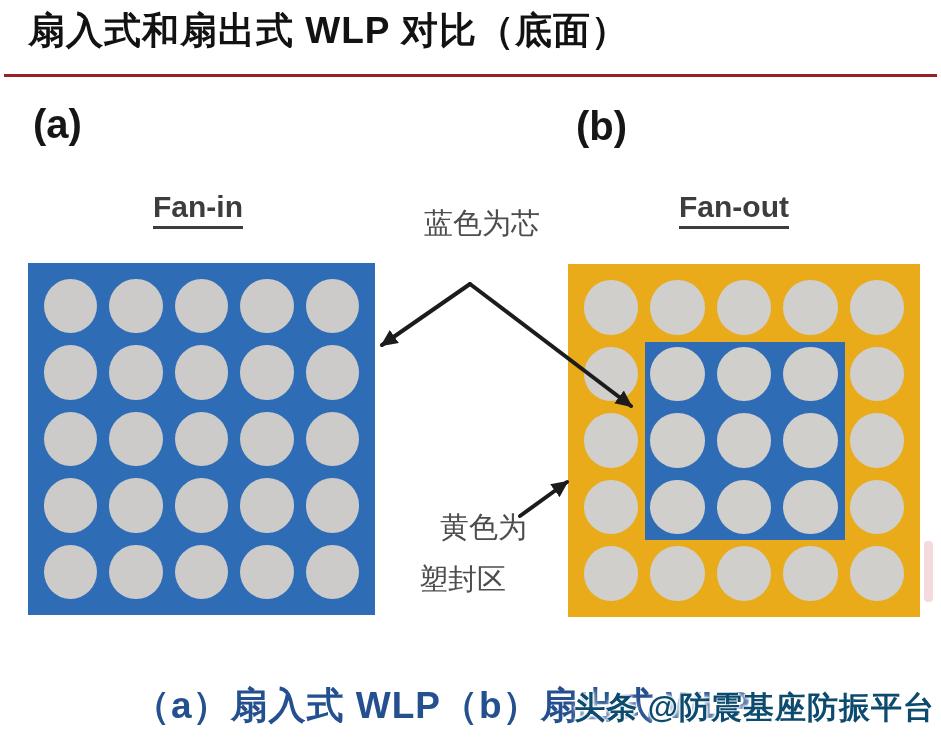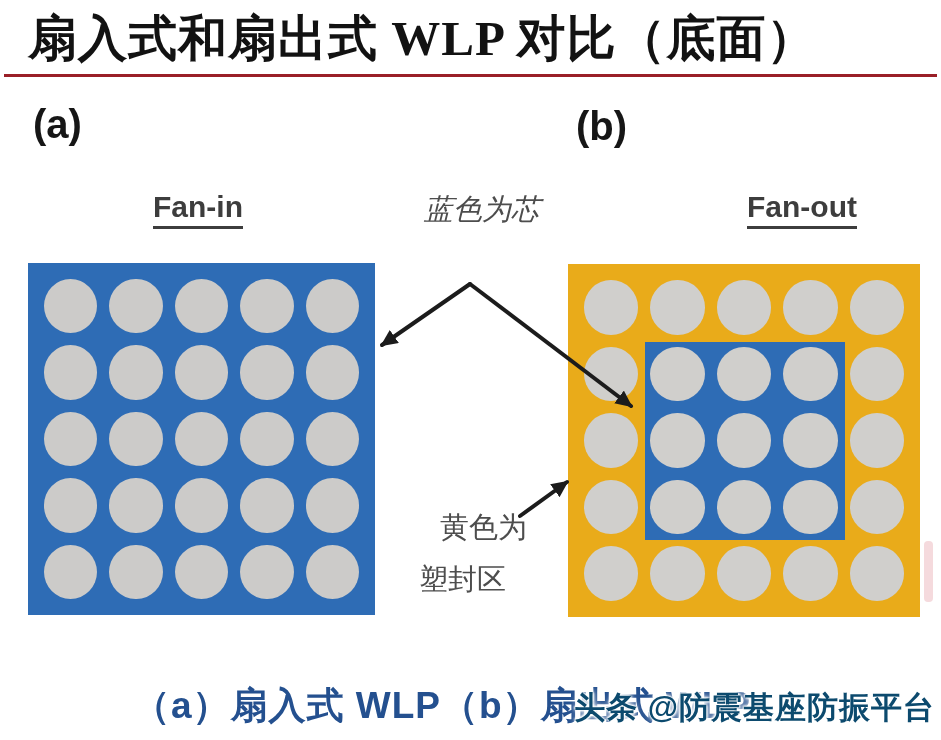--- a/index.html
+++ b/index.html
@@ -5,40 +5,40 @@
   html,body{margin:0;padding:0;}
   body{
     width:941px;height:740px;position:relative;background:#ffffff;
     font-family:"Liberation Sans",sans-serif;overflow:hidden;
   }
   .abs{position:absolute;}
 
   
   .page-title{
     left:28px;top:6px;width:880px;
-    font-family:Liberation Serif, serif;
-    font-weight:bold;font-size:49px;color:#121212;letter-spacing:1px;
+    font-family:Liberation Sans, sans-serif;
+    font-weight:bold;font-size:37px;color:#121212;letter-spacing:1px;
     white-space:nowrap;
   }
   .title-rule{left:4px;top:74px;width:933px;height:3px;background:#9a1f27;}
 
   
   .index-label{font-weight:bold;font-size:40px;color:#161616;}
   .index-a{left:33px;top:102px;}
   .index-b{left:576px;top:104px;}
   .type-label{
     font-weight:bold;font-size:30px;color:#3d3d3d;
     border-bottom:3px solid #3d3d3d;padding-bottom:2px;white-space:nowrap;
   }
   .type-a{left:153px;top:190px;text-align:center;}
-  .type-b{left:747px;top:190px;}
+  .type-b{left:679px;top:190px;}
 
   
   .note{font-size:29px;color:#4d4d4d;white-space:nowrap;}
-  .die-note{left:424px;top:190px;font-style:italic;}
+  .die-note{left:424px;top:204px;}
   .mold-note-1{left:440px;top:508px;}
   .mold-note-2{left:419px;top:560px;}
 
   
   .panel-a-die{left:28px;top:263px;width:347px;height:352px;background:#2e6cb5;}
   .panel-b-mold{left:568px;top:264px;width:352px;height:353px;background:#e9ab1a;}
   .panel-b-die{position:absolute;left:77px;top:78px;width:200px;height:198px;background:#2e6cb5;}
 
   .ball-grid{
     position:absolute;inset:0;display:grid;box-sizing:border-box;

